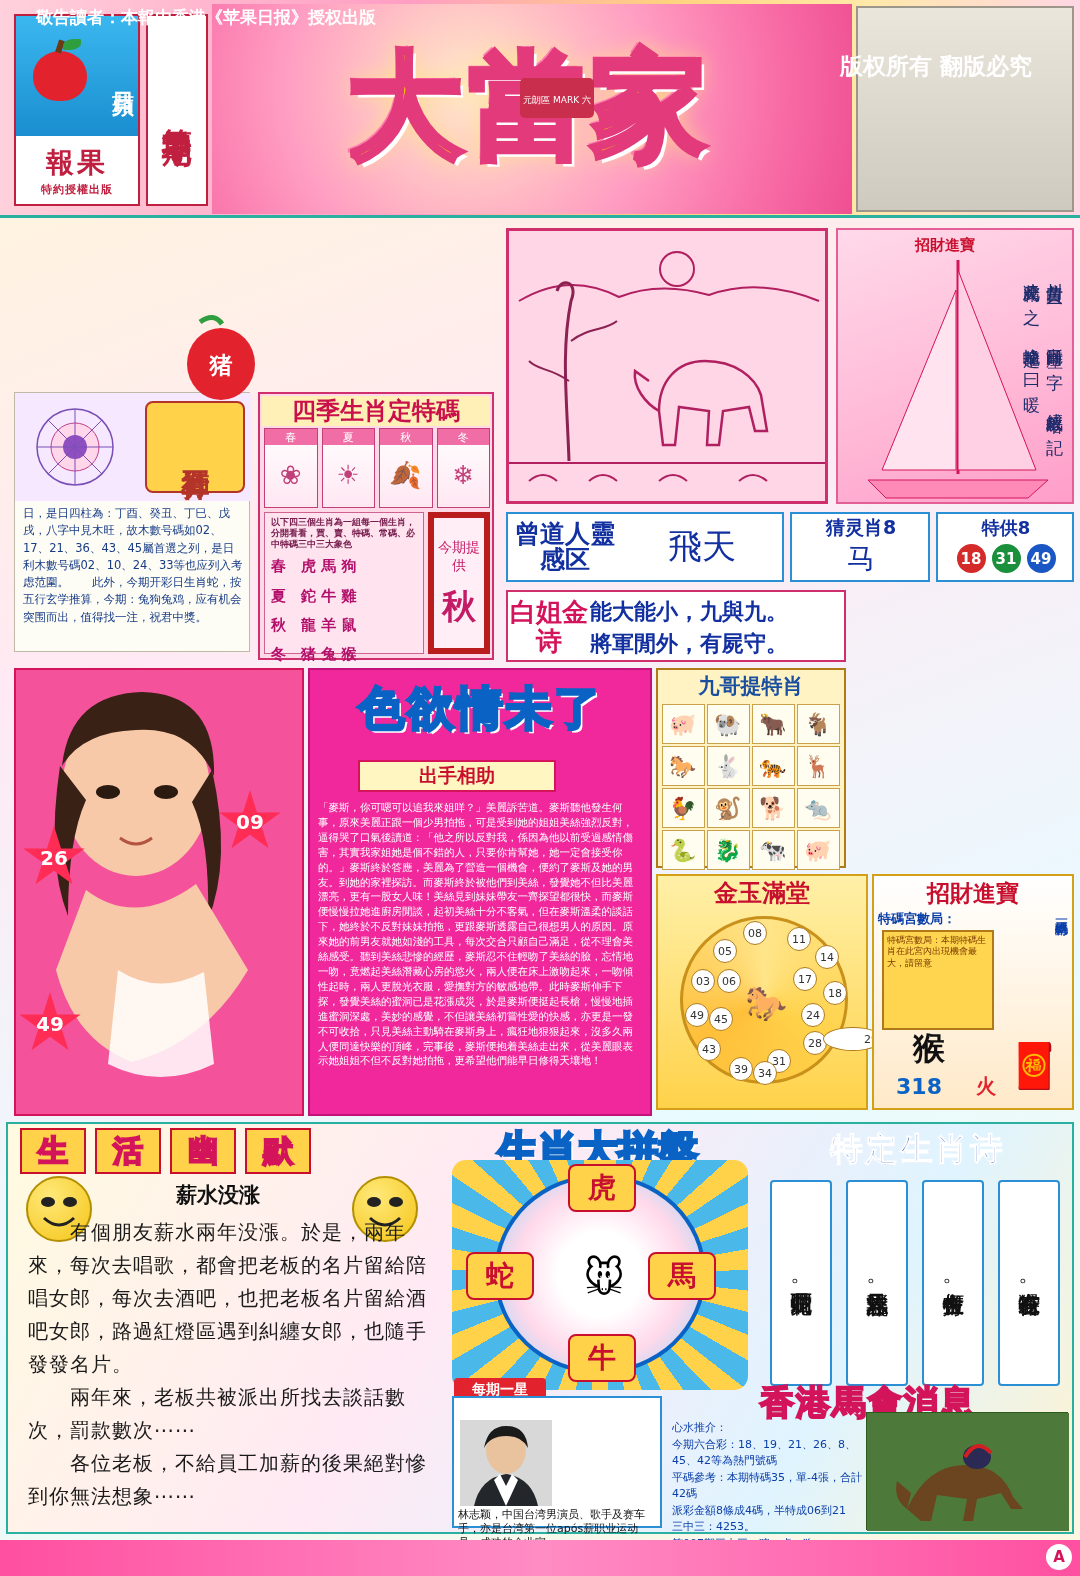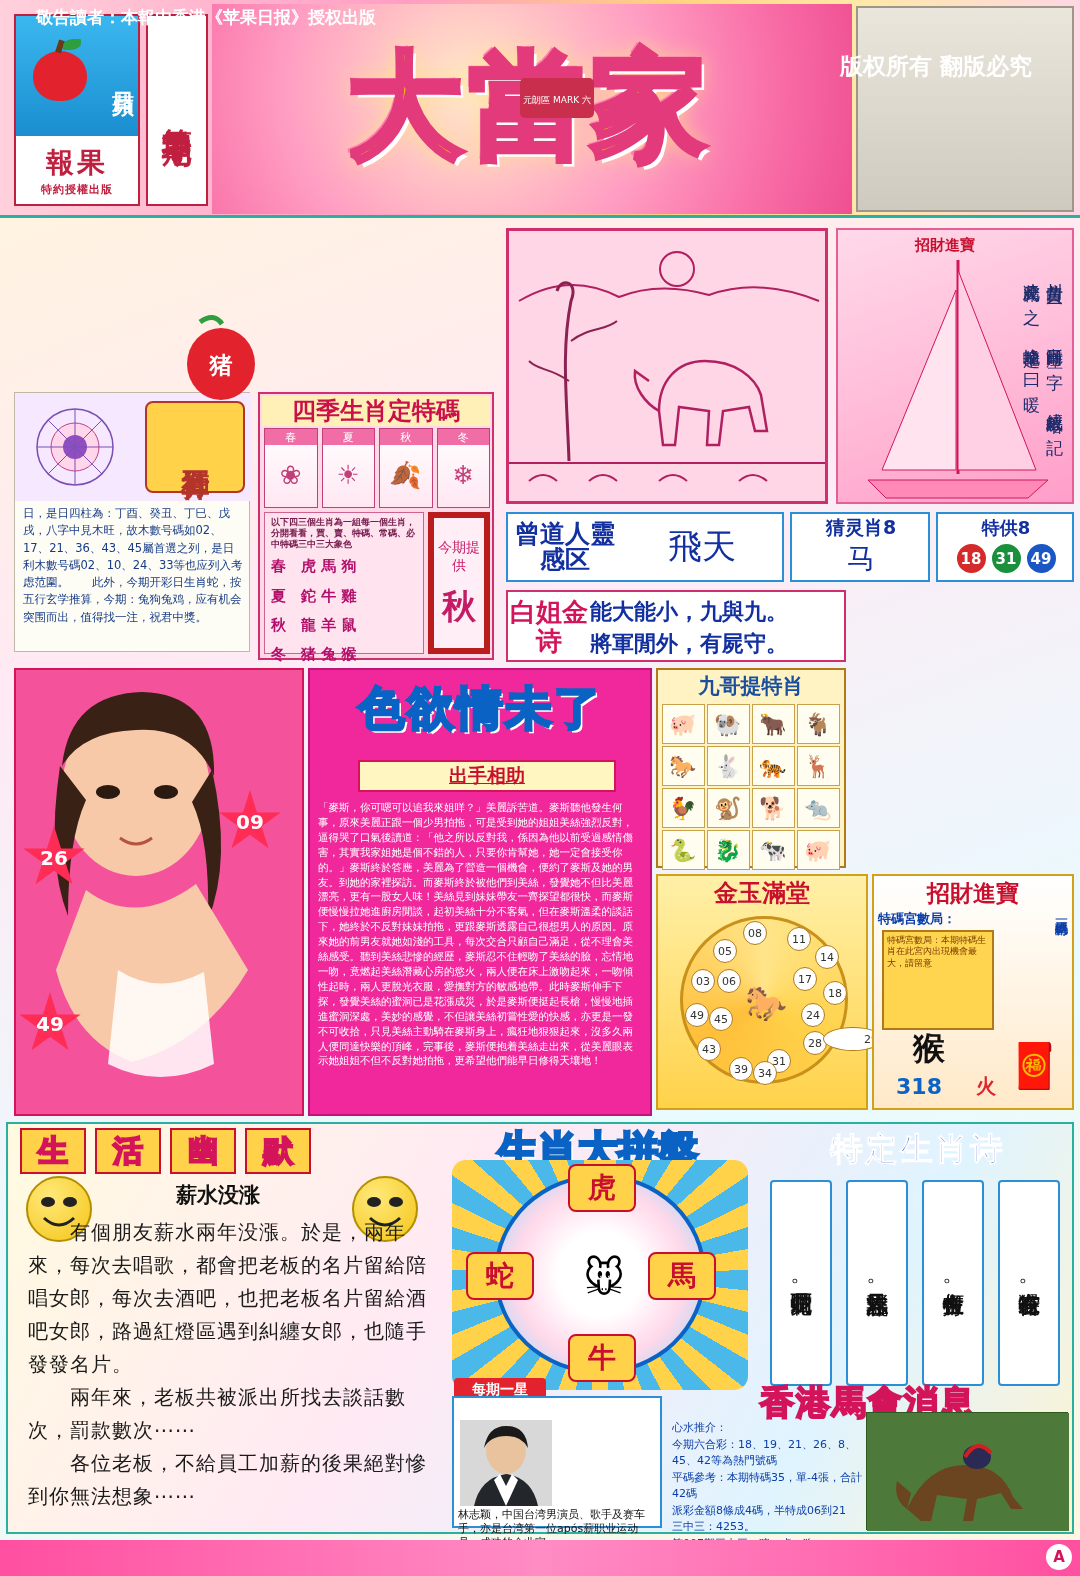--- a/index.html
+++ b/index.html
@@ -88,21 +88,21 @@
   
   #sexy{left:14px;top:668px;width:290px;height:448px;background:linear-gradient(160deg,#ff8fc0,#f0509a);border:2px solid #d4145a;}
   .star{position:absolute;width:64px;height:64px;background:#ff2d55;
     clip-path:polygon(50% 0%,61% 35%,98% 35%,68% 57%,79% 91%,50% 70%,21% 91%,32% 57%,2% 35%,39% 35%);
     display:flex;align-items:center;justify-content:center;color:#fff;font-size:20px;font-weight:bold;}
   #zhu-apple{left:178px;top:310px;width:86px;height:96px;}
   #story{left:308px;top:668px;width:344px;height:448px;background:#f0289b;border:2px solid #c0127a;}
   #story-title{left:310px;top:672px;width:342px;height:74px;}
   #story-title-txt{font-size:46px;font-weight:bold;color:#ffe400;-webkit-text-stroke:3px #0a63c4;
     text-shadow:3px 3px 0 #fff;letter-spacing:3px;font-family:"DejaVu Serif","Liberation Serif",serif;}
-  #story-sub{left:358px;top:760px;width:258px;height:32px;background:#fff6c2;border:2px solid #d4145a;color:#c8102e;font-size:19px;font-weight:bold;text-decoration:underline;}
+  #story-sub{left:358px;top:760px;width:198px;height:32px;background:#fff6c2;border:2px solid #d4145a;color:#c8102e;font-size:19px;font-weight:bold;}
   #story-body{left:314px;top:798px;width:332px;height:312px;color:#fff;font-size:10.5px;line-height:1.42;padding:2px 4px;}
 
   #jiuge{left:656px;top:668px;width:190px;height:200px;background:#fff3c4;border:2px solid #b07a18;}
   #jiuge-hd{left:2px;top:2px;width:182px;height:28px;color:#1a4fa0;font-size:21px;font-weight:bold;}
   .zgrid{display:grid;grid-template-columns:repeat(4,1fr);gap:2px;padding:2px;}
   .zcell{height:38px;background:#fffdf0;border:1px solid #c9a14a;display:flex;align-items:center;justify-content:center;font-size:22px;}
 
   #jinse{left:656px;top:874px;width:212px;height:236px;background:linear-gradient(180deg,#fff0a8,#ffd24a);border:2px solid #d4a017;}
   #jinse-hd{left:2px;top:2px;width:204px;height:30px;color:#c8102e;font-size:24px;font-weight:bold;}
   #wheel{left:22px;top:40px;width:168px;height:168px;border-radius:50%;

